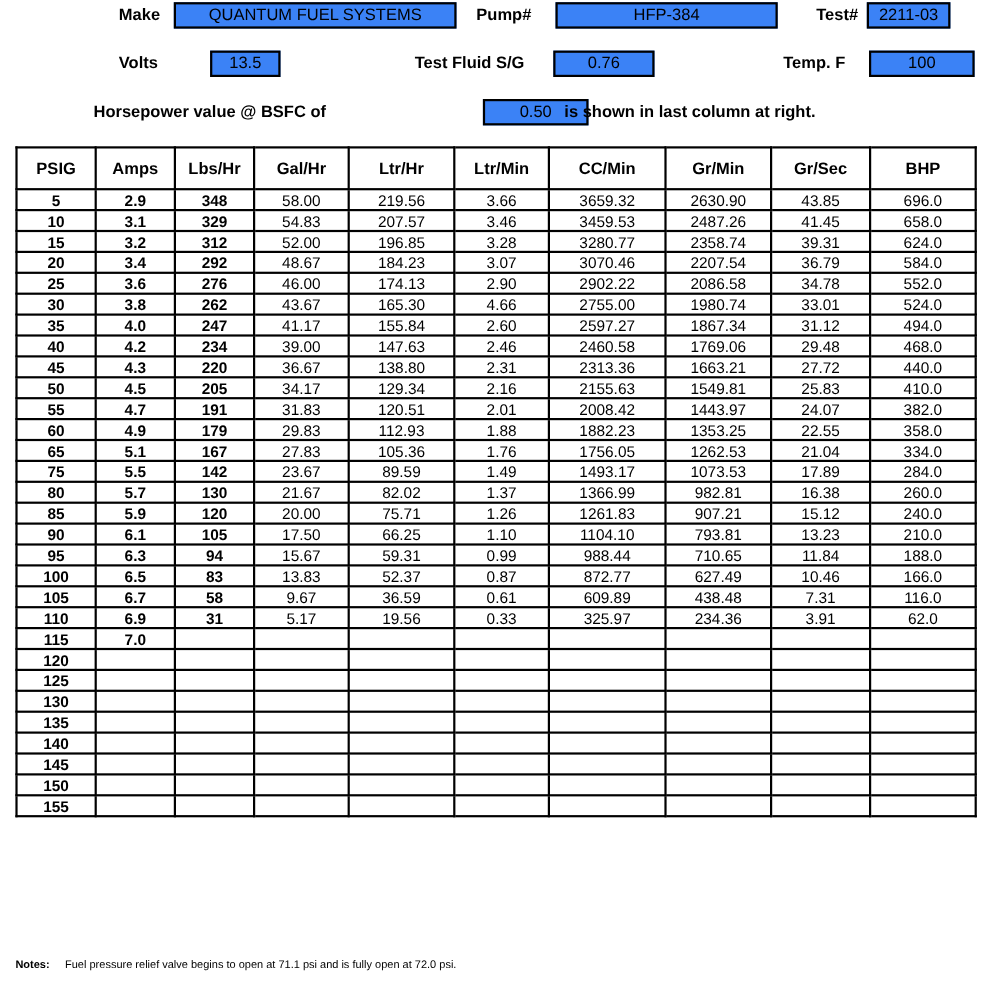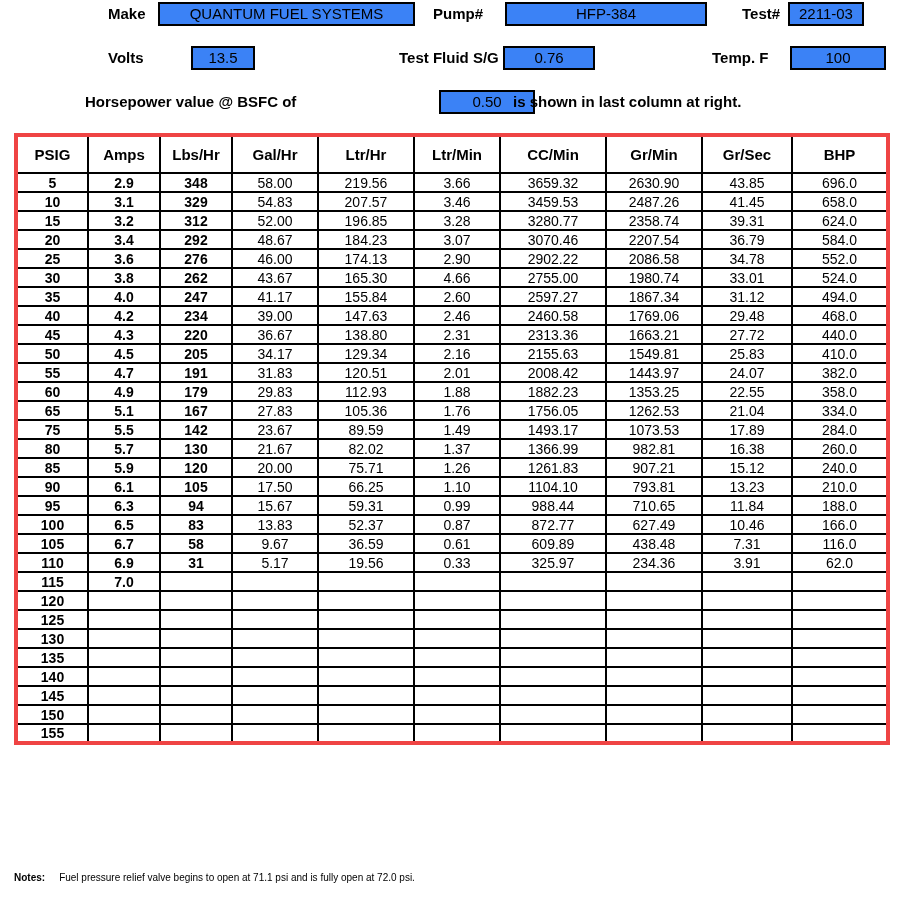--- a/index.html
+++ b/index.html
@@ -37,21 +37,21 @@
     background: #3b82f6;
     overflow: hidden;
   }
 
   
   .tablewrap { position: absolute; left: 14px; top: 133px; }
   table.test {
     border-collapse: collapse;
     table-layout: fixed;
     width: 872px;
-    border: 4px solid #ef4444;
+    border: 2px solid #ef4444;
   }
   table.test th, table.test td {
     border: 2px solid #000;
     font-size: 14px;
     text-align: center;
     vertical-align: middle;
     padding: 0 2px;
     overflow: hidden;
     white-space: nowrap;
   }
@@ -82,21 +82,21 @@
 
     <span class="lbl" style="left:108px; top:2px;">Make</span>
     <div class="box" style="left:158px; top:2px;  width:257px;">QUANTUM FUEL SYSTEMS</div>
     <span class="lbl" style="left:433px; top:2px;">Pump#</span>
     <div class="box" style="left:505px; top:2px;  width:202px;">HFP-384</div>
     <span class="lbl" style="left:742px; top:2px;">Test#</span>
     <div class="box" style="left:788px; top:2px;  width:76px;">2211-03</div>
 
     <span class="lbl" style="left:108px; top:46px;">Volts</span>
     <div class="box" style="left:155px; top:46px; width:64px;margin-left:36px;">13.5</div>
-    <span class="lbl" style="left:377px; top:46px;margin-left:22px;">Test Fluid S/G</span>
+    <span class="lbl" style="left:377px; top:46px;">Test Fluid S/G</span>
     <div class="box" style="left:503px; top:46px; width:92px;">0.76</div>
     <span class="lbl" style="left:712px; top:46px;">Temp.  F</span>
     <div class="box" style="left:790px; top:46px; width:96px;">100</div>
 
     <span class="txt" style="left:85px;  top:90px;">Horsepower value @  BSFC of</span>
     <div class="box" style="left:392px; top:90px; width:96px;margin-left:47px;">0.50</div>
     <span class="txt" style="left:513px; top:90px;">is shown in last column at right.</span>
   </div>
 
   <div class="tablewrap">

